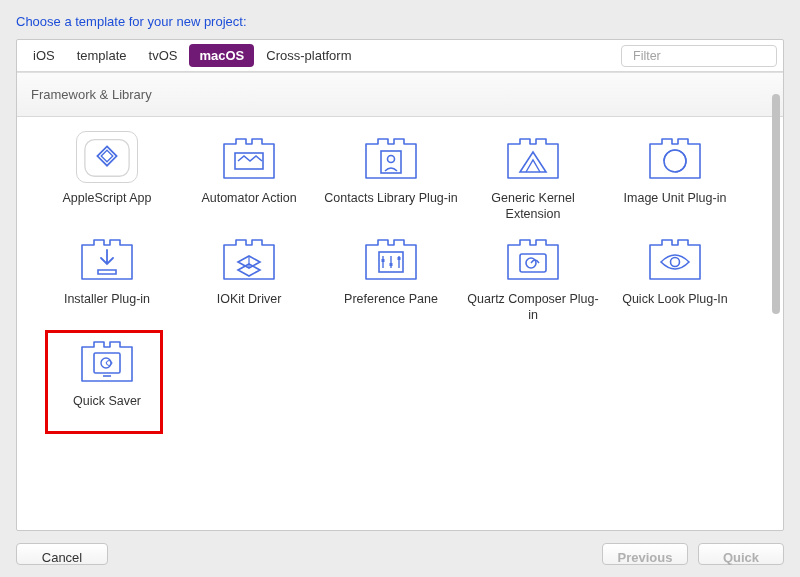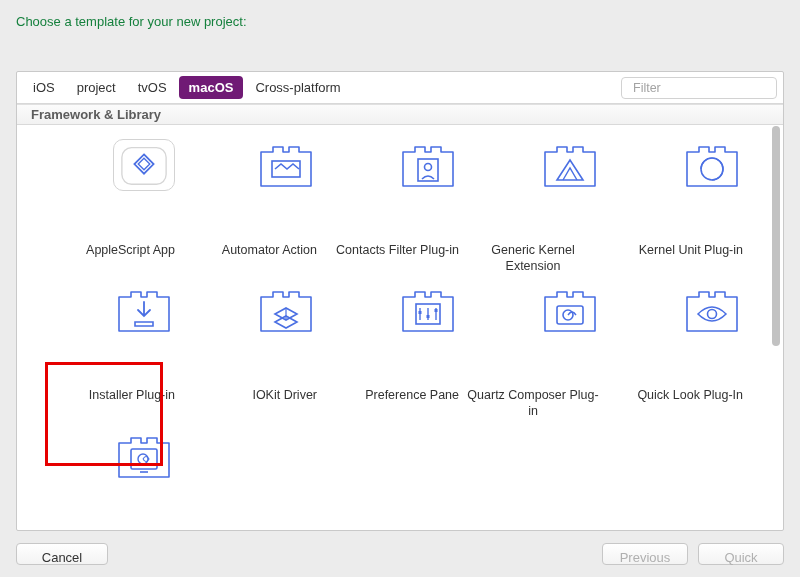--- a/index.html
+++ b/index.html
@@ -13,33 +13,32 @@
     color: #333;
   }
   .dialog {
     width: 100%; height: 100%;
     display: flex;
     flex-direction: column;
     padding: 14px 16px 12px 16px;
   }
   .title {
     font-size: 13px;
-    color: #15803d;
+    color: #1d4ed8;
     margin-bottom: 10px;
   }
   .panel {
     flex: 1;
     background: #fff;
     border: 1px solid #c9c9c9;
     border-radius: 2px;
     display: flex;
     flex-direction: column;
     overflow: hidden;
     position: relative;
-    margin-top: 32px;
   }
   .tabbar {
     display: flex;
     align-items: center;
     height: 32px;
     padding: 0 6px;
     border-bottom: 1px solid #d8d8d8;
     gap: 2px;
   }
   .tab {
@@ -71,46 +70,45 @@
     border: none; outline: none;
     font-size: 12.5px;
     color: #555;
     flex: 1;
     background: transparent;
   }
   .filter input::placeholder { color: #a3a3a3; }
   .section-header {
     background: linear-gradient(#fbfbfb, #f2f2f2);
     border-bottom: 1px solid #d9d9d9;
-    padding: 2px 14px;
-    font-size: 13px;
-    font-weight: 700;
+    padding: 14px 14px;
+    font-size: 13px;
+    font-weight: 400;
     color: #5c5c5c;
   }
   .sect-framework { border-top: 1px solid #e0e0e0; }
   .grid-scroll {
     flex: 1;
     overflow-y: auto;
     padding: 14px 8px 10px 22px;
   }
   .grid {
     display: grid;
     grid-template-columns: repeat(5, 136px);
     column-gap: 6px;
     row-gap: 10px;
     align-items: start;
   }
   .template {
     display: flex;
     flex-direction: column;
-    align-items: flex-end;
+    align-items: center;
     text-align: center;
     width: 136px;
     cursor: default;
-    gap: 44px;
   }
   .icon-box {
     width: 62px;
     height: 52px;
     position: relative;
   }
   .icon-box svg { width: 100%; height: 100%; }
   .template .label {
     font-size: 12.5px;
     color: #333;
@@ -136,21 +134,21 @@
     border: 1px solid #c7c7c7;
     border-radius: 4px;
     background: linear-gradient(#ffffff,#f3f3f3);
     font-size: 13px;
     color: #333;
     text-align: center;
     line-height: 20px;
     cursor: default;
     padding: 4px 12px;
   }
-  .btn.disabled { color: #b0b0b0; }
+  .btn.disabled { color: #b0b0b0; font-weight: bold; }
   .btn.cancel { min-width: 92px; }
   
   .selected-frame {
     border: 1px solid #d3d3d3;
     border-radius: 10px;
     background: #fff;
   }
   
   .scrollbar-track {
     position: absolute;
@@ -250,21 +248,21 @@
     </g>
   </defs>
 </svg>
 
 <div class="dialog">
   <div class="title">Choose a template for your new project:</div>
 
   <div class="panel">
     <div class="tabbar">
       <div class="tab">iOS</div>
-      <div class="tab">project</div>
+      <div class="tab">template</div>
       <div class="tab">tvOS</div>
       <div class="tab selected">macOS</div>
       <div class="tab">Cross-platform</div>
       <div class="spacer"></div>
       <div class="filter">
         <svg width="14" height="14">
             <use href="#ic-filter"></use>
           </svg>
         <input type="text" placeholder="Filter" style="">
       </div>
@@ -288,35 +286,35 @@
           <div class="icon-box"><svg viewBox="0 0 62 52">
                 <use href="#ic-automator"></use>
               </svg></div>
           <div class="label">Automator Action</div>
         </div>
 
         <div class="template">
           <div class="icon-box"><svg viewBox="0 0 62 52">
                 <use href="#ic-contacts"></use>
               </svg></div>
-          <div class="label">Contacts Filter Plug-in</div>
+          <div class="label">Contacts Library Plug-in</div>
         </div>
 
         <div class="template">
           <div class="icon-box"><svg viewBox="0 0 62 52">
                 <use href="#ic-kernel"></use>
               </svg></div>
           <div class="label">Generic Kernel Extension</div>
         </div>
 
         <div class="template">
           <div class="icon-box"><svg viewBox="0 0 62 52">
                 <use href="#ic-imageunit"></use>
               </svg></div>
-          <div class="label">Kernel Unit Plug-in</div>
+          <div class="label">Image Unit Plug-in</div>
         </div>
 
         <div class="template">
           <div class="icon-box"><svg viewBox="0 0 62 52">
                 <use href="#ic-installer"></use>
               </svg></div>
           <div class="label">Installer Plug-in</div>
         </div>
 
         <div class="template">

